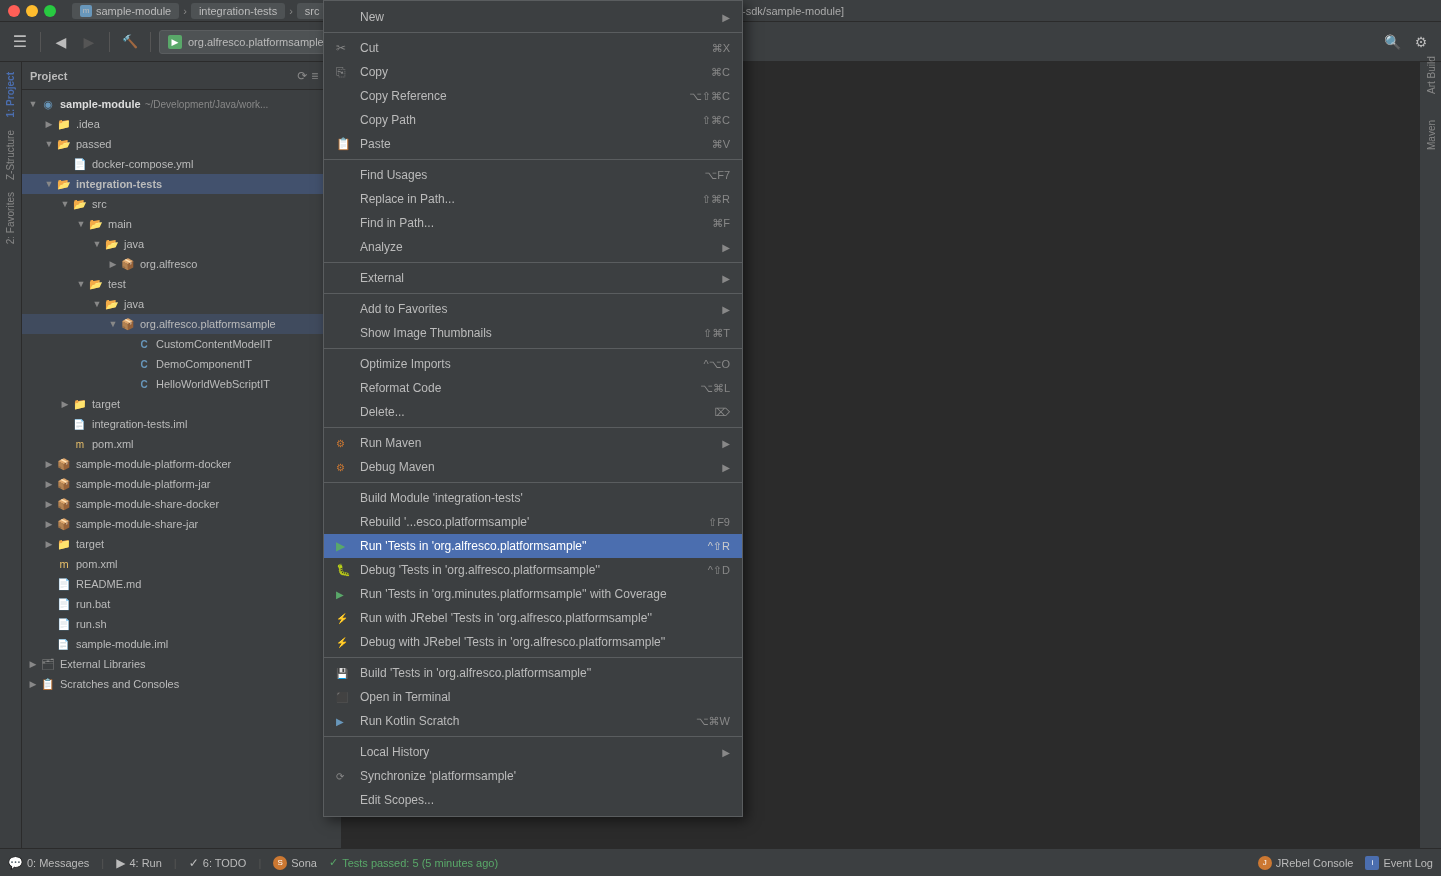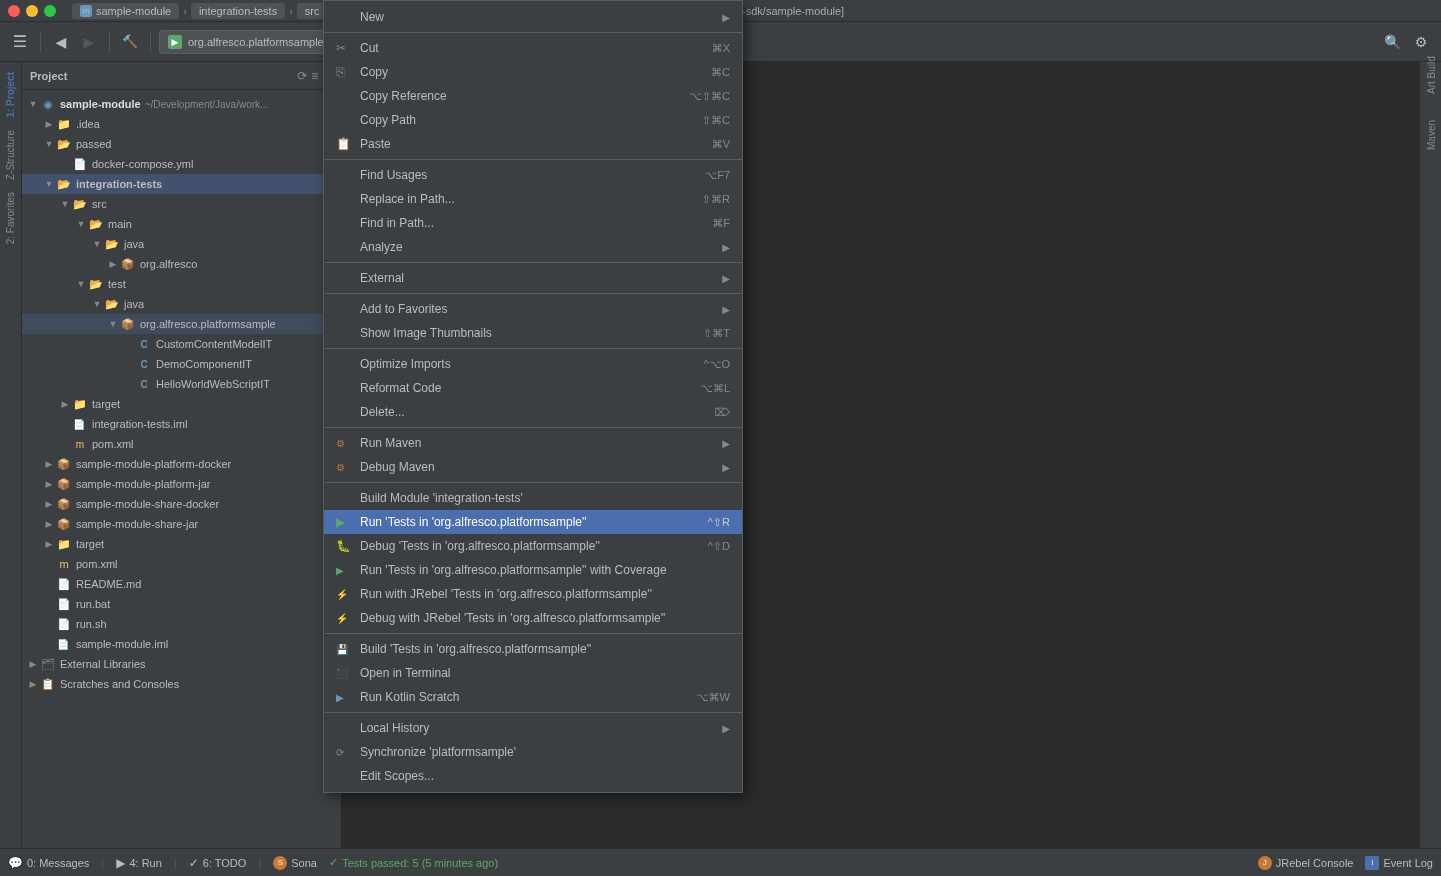--- a/index.html
+++ b/index.html
@@ -752,35 +752,40 @@
       <span class="menu-label">Debug Maven</span>
       <span class="menu-arrow">▶</span>
     </div>
 
     <div class="menu-separator"></div>
 
     <div class="menu-item">
       <span class="menu-icon"></span>
       <span class="menu-label">Build Module 'integration-tests'</span>
     </div>
+    <div class="menu-item">
+      <span class="menu-icon"></span>
+      <span class="menu-label">Rebuild '...esco.platformsample'</span>
+      <span class="menu-shortcut">⇧F9</span>
+    </div>
 
     <div class="menu-item highlighted">
       <span class="menu-icon" style="color:#59a869;">▶</span>
       <span class="menu-label">Run 'Tests in 'org.alfresco.platformsample''</span>
       <span class="menu-shortcut" style="color:#ccc;">^⇧R</span>
     </div>
 
     <div class="menu-item">
       <span class="menu-icon" style="color:#6897bb;">🐛</span>
       <span class="menu-label">Debug 'Tests in 'org.alfresco.platformsample''</span>
       <span class="menu-shortcut">^⇧D</span>
     </div>
     <div class="menu-item">
       <span class="menu-icon" style="color:#59a869; font-size:10px;">▶</span>
-      <span class="menu-label">Run 'Tests in 'org.alfresco.platformsample'' with Coverage</span>
+      <span class="menu-label">Run 'Tests in 'org.minutes.platformsample'' with Coverage</span>
     </div>
     <div class="menu-item">
       <span class="menu-icon" style="color:#cc7832; font-size:10px;">⚡</span>
       <span class="menu-label">Run with JRebel 'Tests in 'org.alfresco.platformsample''</span>
     </div>
     <div class="menu-item">
       <span class="menu-icon" style="color:#cc7832; font-size:10px;">⚡</span>
       <span class="menu-label">Debug with JRebel 'Tests in 'org.alfresco.platformsample''</span>
     </div>
 

